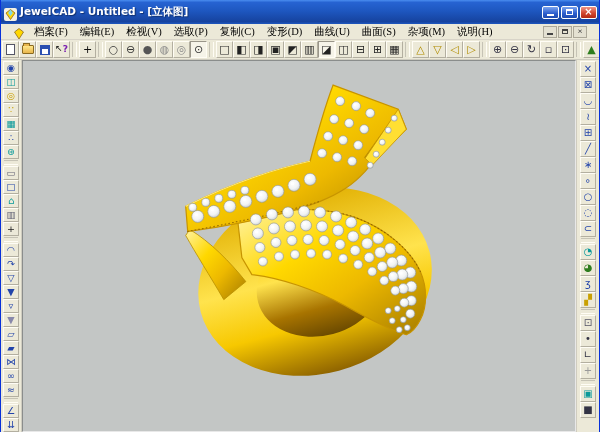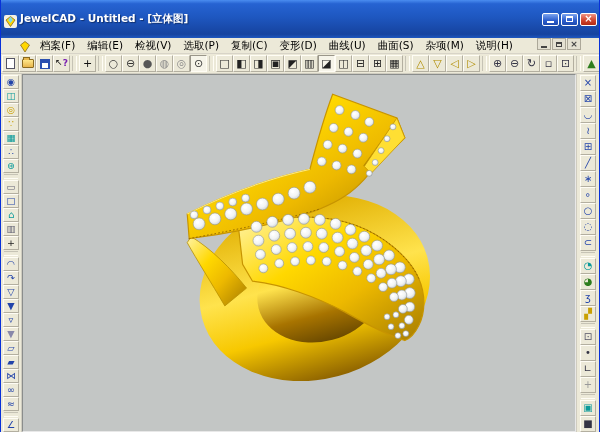--- a/index.html
+++ b/index.html
@@ -1,31 +1,31 @@
 <!DOCTYPE html>
 <html><head>
 <meta charset="utf-8">
 <style>
   html,body{margin:0;padding:0;}
   body{width:600px;height:432px;overflow:hidden;font-family:"DejaVu Sans","Liberation Sans",sans-serif;}
   .win{width:600px;height:432px;display:flex;flex-direction:column;background:#ece9d8;border-left:1px solid #0831d9;border-right:1px solid #0831d9;box-sizing:border-box;}
   
-  .titlebar{height:16px;flex:0 0 16px;display:flex;align-items:center;padding:11px 2px;
+  .titlebar{height:16px;flex:0 0 16px;display:flex;align-items:center;padding:4px 2px;
     background:linear-gradient(180deg,#4a8df0 0%,#2663d2 10%,#1e57c0 45%,#16439f 90%,#1e57c0 100%);}
   .app-icon{width:13px;height:13px;margin:0 3px 0 1px;flex:0 0 13px;}
   .title-text{color:#fff;font-size:10.5px;font-weight:bold;text-shadow:1px 1px 1px #10306e;white-space:nowrap;flex:1;}
   .win-btns{display:flex;gap:2px;}
   .wbtn{width:17px;height:13px;border-radius:2px;border:1px solid #fff;box-sizing:border-box;display:flex;align-items:center;justify-content:center;
     background:linear-gradient(180deg,#7ba4ef,#2a5ccc 60%,#1e4bb0);}
   .wbtn.close{background:linear-gradient(180deg,#ee9484,#d24730 55%,#b22a14);}
   .wg-min{width:7px;height:2px;background:#fff;margin-top:6px;}
   .wg-rest{width:7px;height:6px;border:1px solid #fff;border-top-width:2px;box-sizing:border-box;}
   .wg-x{color:#fff;font-size:10px;font-weight:bold;line-height:10px;}
   
-  .menubar{height:15px;flex:0 0 15px;display:flex;background:#ece9d8;border-bottom:1px solid #d8d4c8;padding:0 18px;}
+  .menubar{height:15px;flex:0 0 15px;display:flex;align-items:center;background:#ece9d8;border-bottom:1px solid #d8d4c8;padding:0 12px;font-family:Liberation Serif, serif;}
   .mdi-icon{width:12px;height:12px;margin-right:3px;flex:0 0 12px;}
   #menu{display:flex;flex:1;height:100%;align-items:center;}
   .mitem{font-size:10.5px;color:#000;padding:0 6px;white-space:nowrap;cursor:default;}
   .mdi-btns{display:flex;gap:1px;}
   .mbtn{width:14px;height:12px;border:1px solid #aca899;background:#e4e1d2;box-sizing:border-box;display:flex;align-items:center;justify-content:center;}
   .mg-min{width:6px;height:2px;background:#444;margin-top:5px;}
   .mg-rest{width:6px;height:5px;border:1px solid #444;border-top-width:2px;box-sizing:border-box;}
   .mg-x{color:#444;font-size:9px;font-weight:bold;line-height:9px;}
   
   .toolbar-top{height:19px;flex:0 0 19px;display:flex;align-items:center;background:#ece9d8;border-bottom:1px solid #cfccc0;padding:0 1px;overflow:hidden;white-space:nowrap;}

